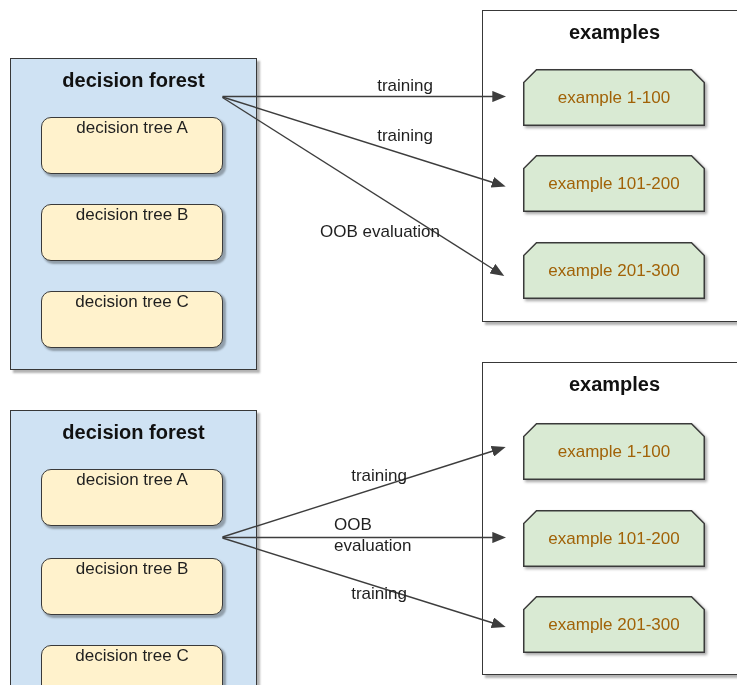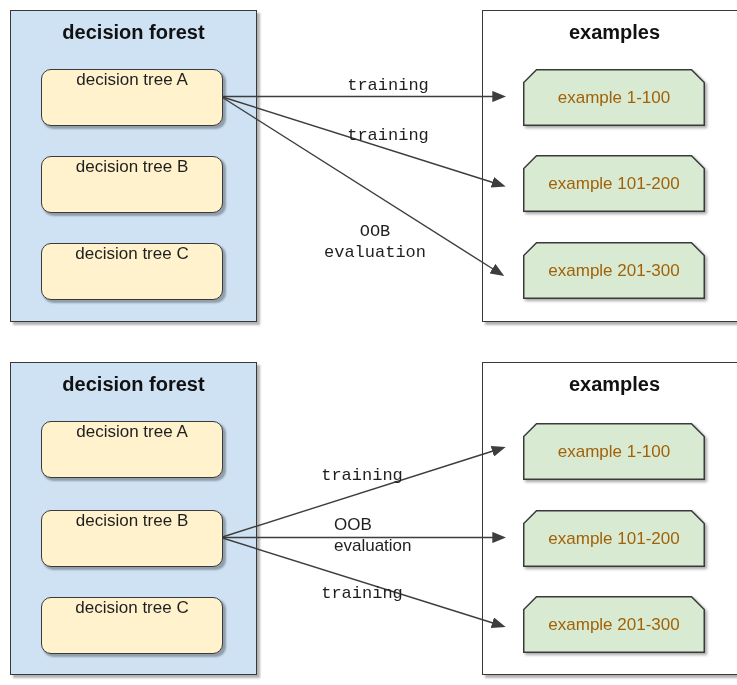--- a/index.html
+++ b/index.html
@@ -14,21 +14,21 @@
     height: 685px;
     background: #ffffff;
     overflow: hidden;
   }
   .container {
     position: absolute;
     border: 1.5px solid #383838;
     box-shadow: 2.5px 2.5px 2px rgba(0,0,0,0.30);
     box-sizing: border-box;
   }
-  .forest-fill { background: #cfe2f3; }
+  .forest-fill { background: #cfe2f3; margin-top: 48px; }
   .examples-fill { background: #ffffff; margin-left: 17px; }
 
   .panel-title {
     position: absolute;
     left: 0;
     top: 10px;
     width: 100%;
     text-align: center;
     font-size: 20px;
     font-weight: bold;
@@ -82,21 +82,21 @@
     height: 685px;
     pointer-events: none;
   }
 
   .arrow-label {
     position: absolute;
     font-size: 17px;
     color: #1f1f1f;
     line-height: 21px;
   }
-  .al-center { text-align: center; font-family: Liberation Mono, monospace; }
+  .al-center { text-align: right; }
   .al-left { text-align: left; }
 </style>
 </head>
 <body>
 
 <div class="stage">
 
   <div class="container forest-fill" style="left:10px; top:10px; width:247px; height:312px;">
     <div class="panel-title">decision forest</div>
     <div class="tree-box" style="top:58px;">

